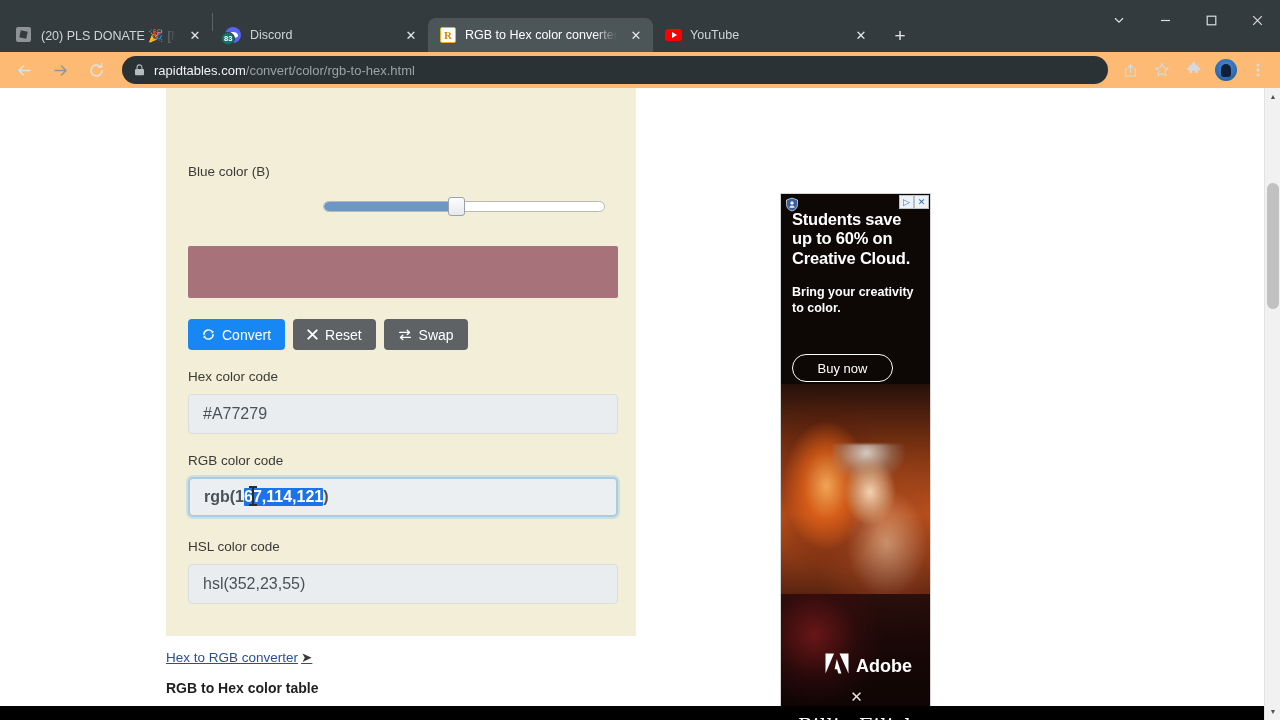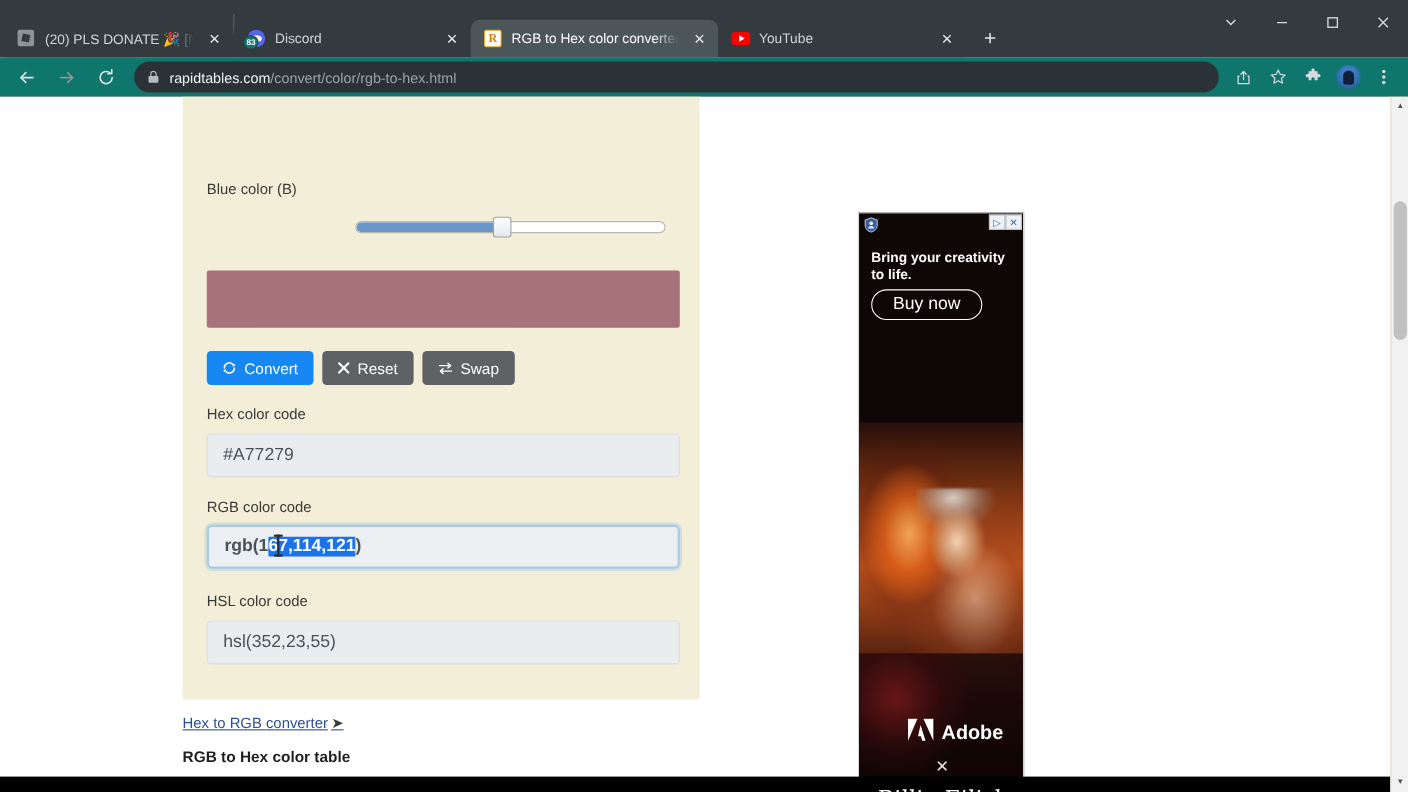--- a/index.html
+++ b/index.html
@@ -153,21 +153,21 @@
     content: "";
     border-left: 5px solid #fff;
     border-top: 3px solid transparent;
     border-bottom: 3px solid transparent;
     margin-left: 1px;
   }
 
   
   .navbar {
     height: 36px;
-    background: #0f766e;
+    background: #fdba74;
     display: flex;
     align-items: center;
     padding: 0 6px;
     position: relative;
     justify-content: center;
   }
   .navbtn {
     width: 30px; height: 30px;
     display: flex; align-items: center; justify-content: center;
     color: #dde3e5;
@@ -463,26 +463,26 @@
     line-height: 1.17;
     letter-spacing: -0.2px;
   }
   .ad-sub {
     margin-top: 16px;
     font-size: 12.5px;
     font-weight: bold;
     line-height: 1.3;
   }
   .ad-cta {
-    margin-top: 4px;
+    margin-top: 38px;
     width: 101px; height: 28px;
     border: 1.5px solid #ffffff;
     border-radius: 15px;
     display: flex; align-items: center; justify-content: center;
-    font-size: 16px;
+    font-size: 13px;
     color: #fff;
     cursor: pointer;
   }
   .ad-brand {
     position: absolute;
     left: 0; bottom: 18px;
     width: 151px;
     z-index: 3;
     text-align: center;
     color: #ffffff;
@@ -755,21 +755,22 @@
               <path d="M4.2 10.7 a2.9 2.9 0 0 1 5.6 0 Z" fill="#e8eef8"></path>
             </svg>
         </span>
 
         <div class="ad-choices">
           <div class="adc">▷</div>
           <div class="adc">✕</div>
         </div>
 
         <div class="ad-txt">
-          <div class="ad-sub">Bring your creativity to life.</div>
+          <div class="ad-head">Students save up to 60% on Creative Cloud.</div>
+          <div class="ad-sub">Bring your creativity to color.</div>
           <div class="ad-cta">Buy now</div>
         </div>
 
         <div class="ad-brand">
           <div class="ad-adobe">
             <span>
               <svg width="24" height="21" viewBox="0 0 24 21">
                 <path d="M0.5 0.5 H9 L0.5 20.5 Z" fill="#ffffff"></path>
                 <path d="M14.5 0.5 H23.5 V20.5 Z" fill="#ffffff"></path>
                 <path d="M11.8 6 L16.4 20.5 H13.4 L12.1 16.3 H9.6 Z" fill="#ffffff"></path>

